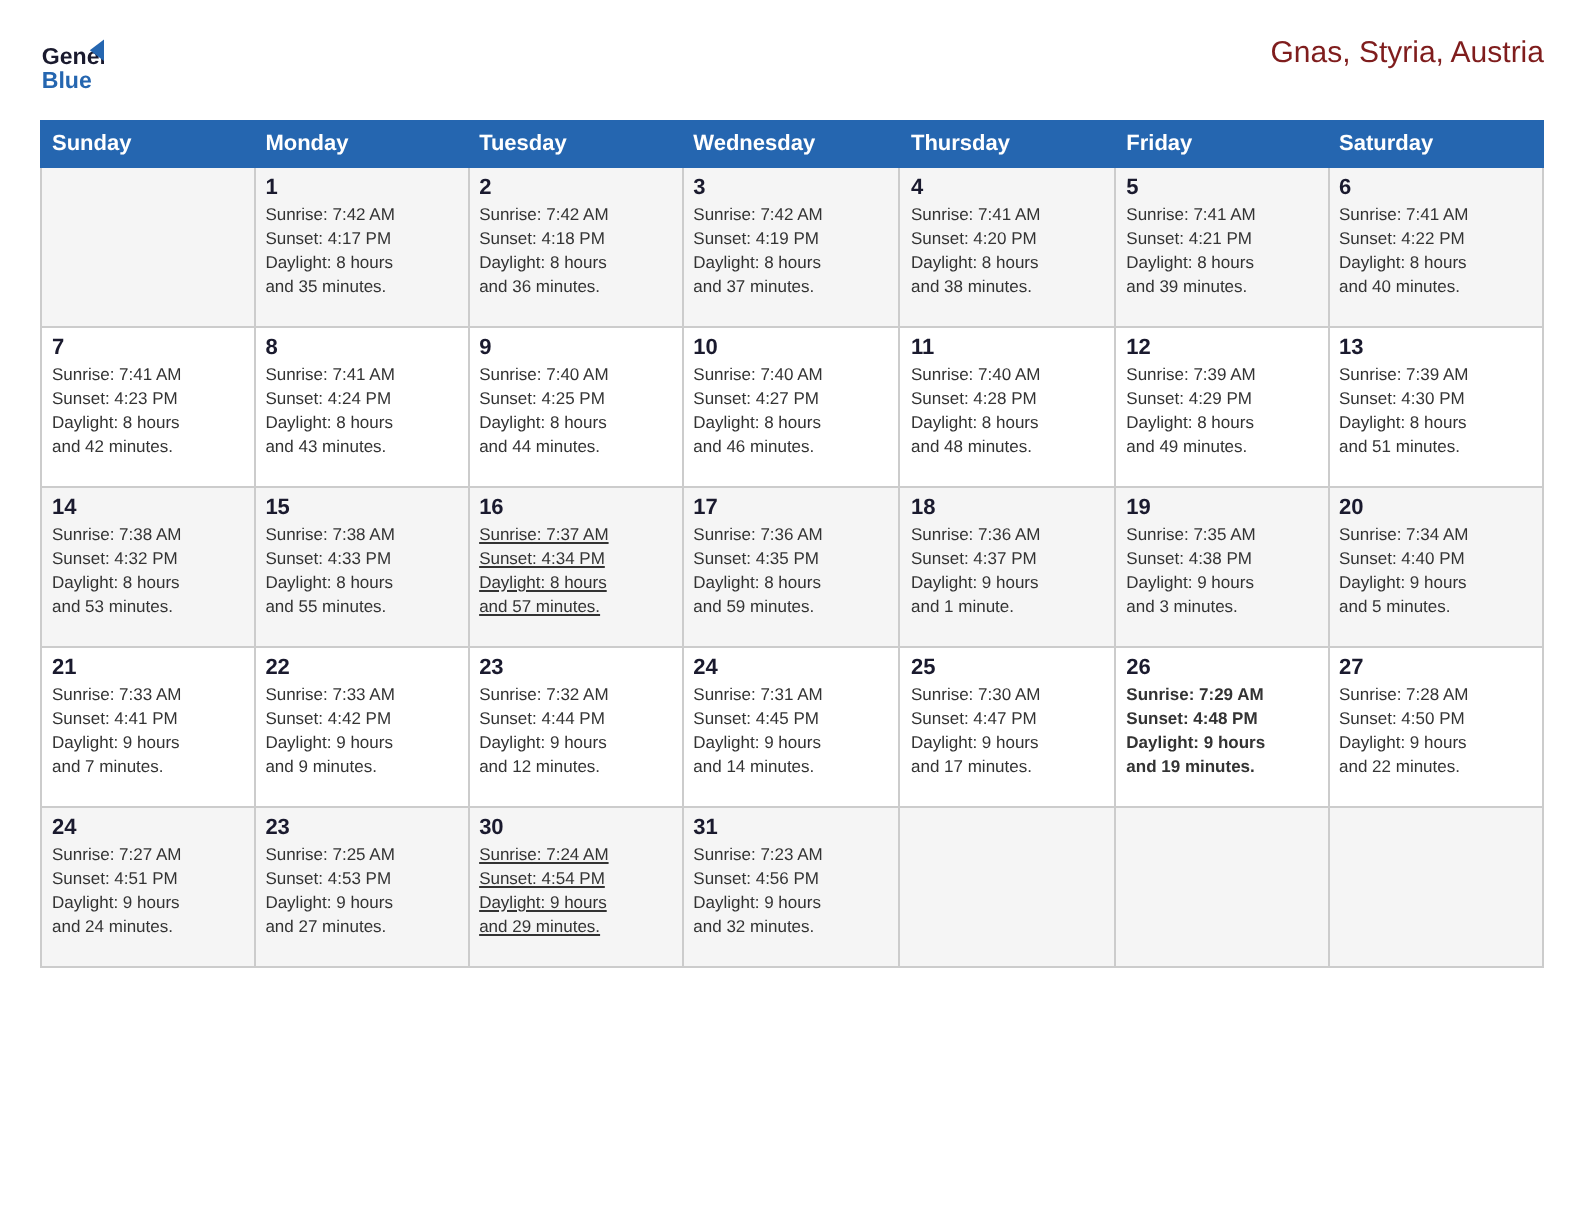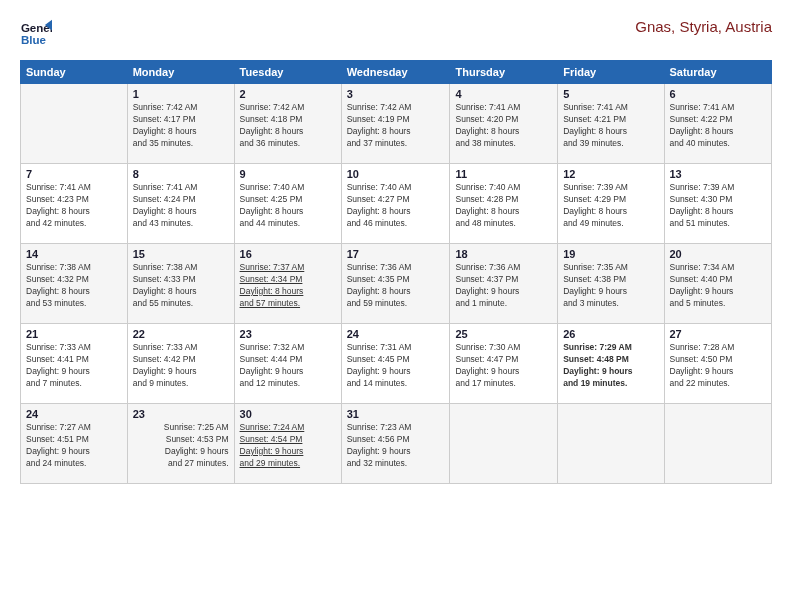--- a/index.html
+++ b/index.html
@@ -316,21 +316,21 @@
         <tr>
           <td>
             <div class="day-num">24</div>
             <div class="day-info" style="white-space: pre-line;">Sunrise: 7:27 AM
 Sunset: 4:51 PM
 Daylight: 9 hours
 and 24 minutes.</div>
           </td>
           <td>
             <div class="day-num">23</div>
-            <div class="day-info" style="white-space: pre-line; text-align: right;">Sunrise: 7:25 AM
+            <div class="day-info" style="white-space: pre-line;">Sunrise: 7:25 AM
 Sunset: 4:53 PM
 Daylight: 9 hours
 and 27 minutes.</div>
           </td>
           <td>
             <div class="day-num">30</div>
             <div class="day-info" style="white-space: pre-line; text-decoration: underline;">Sunrise: 7:24 AM
 Sunset: 4:54 PM
 Daylight: 9 hours
 and 29 minutes.</div>

